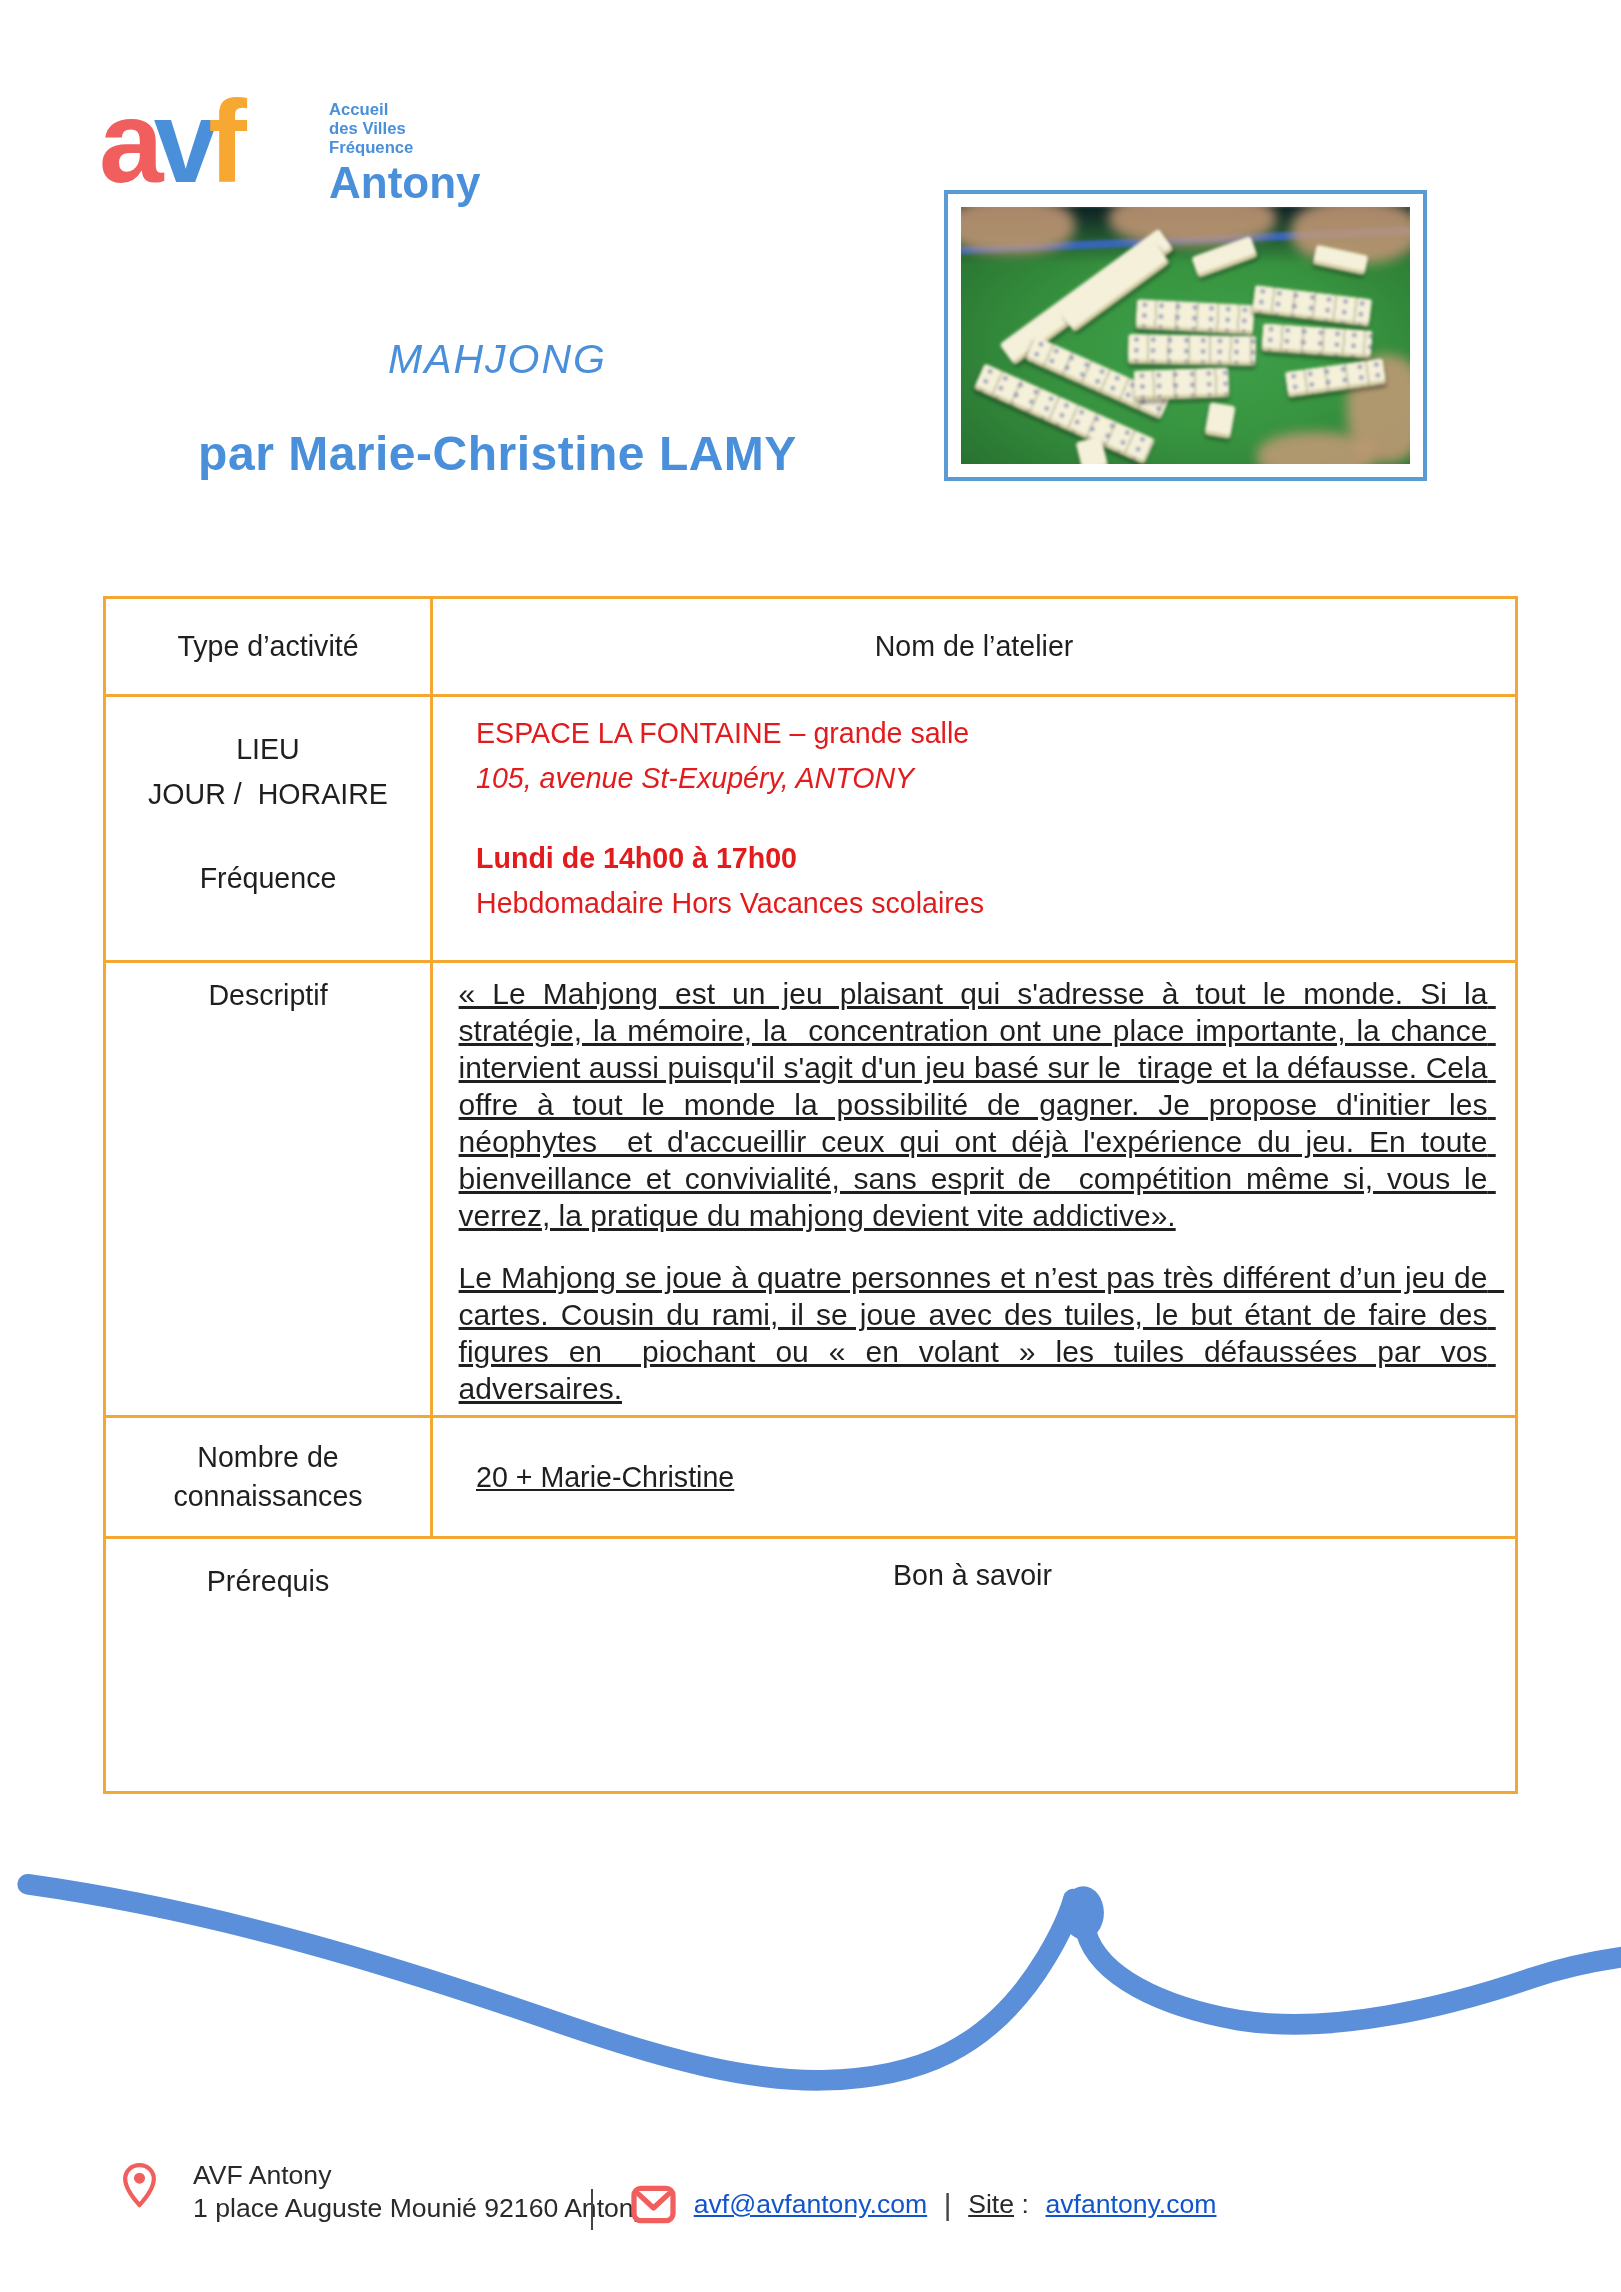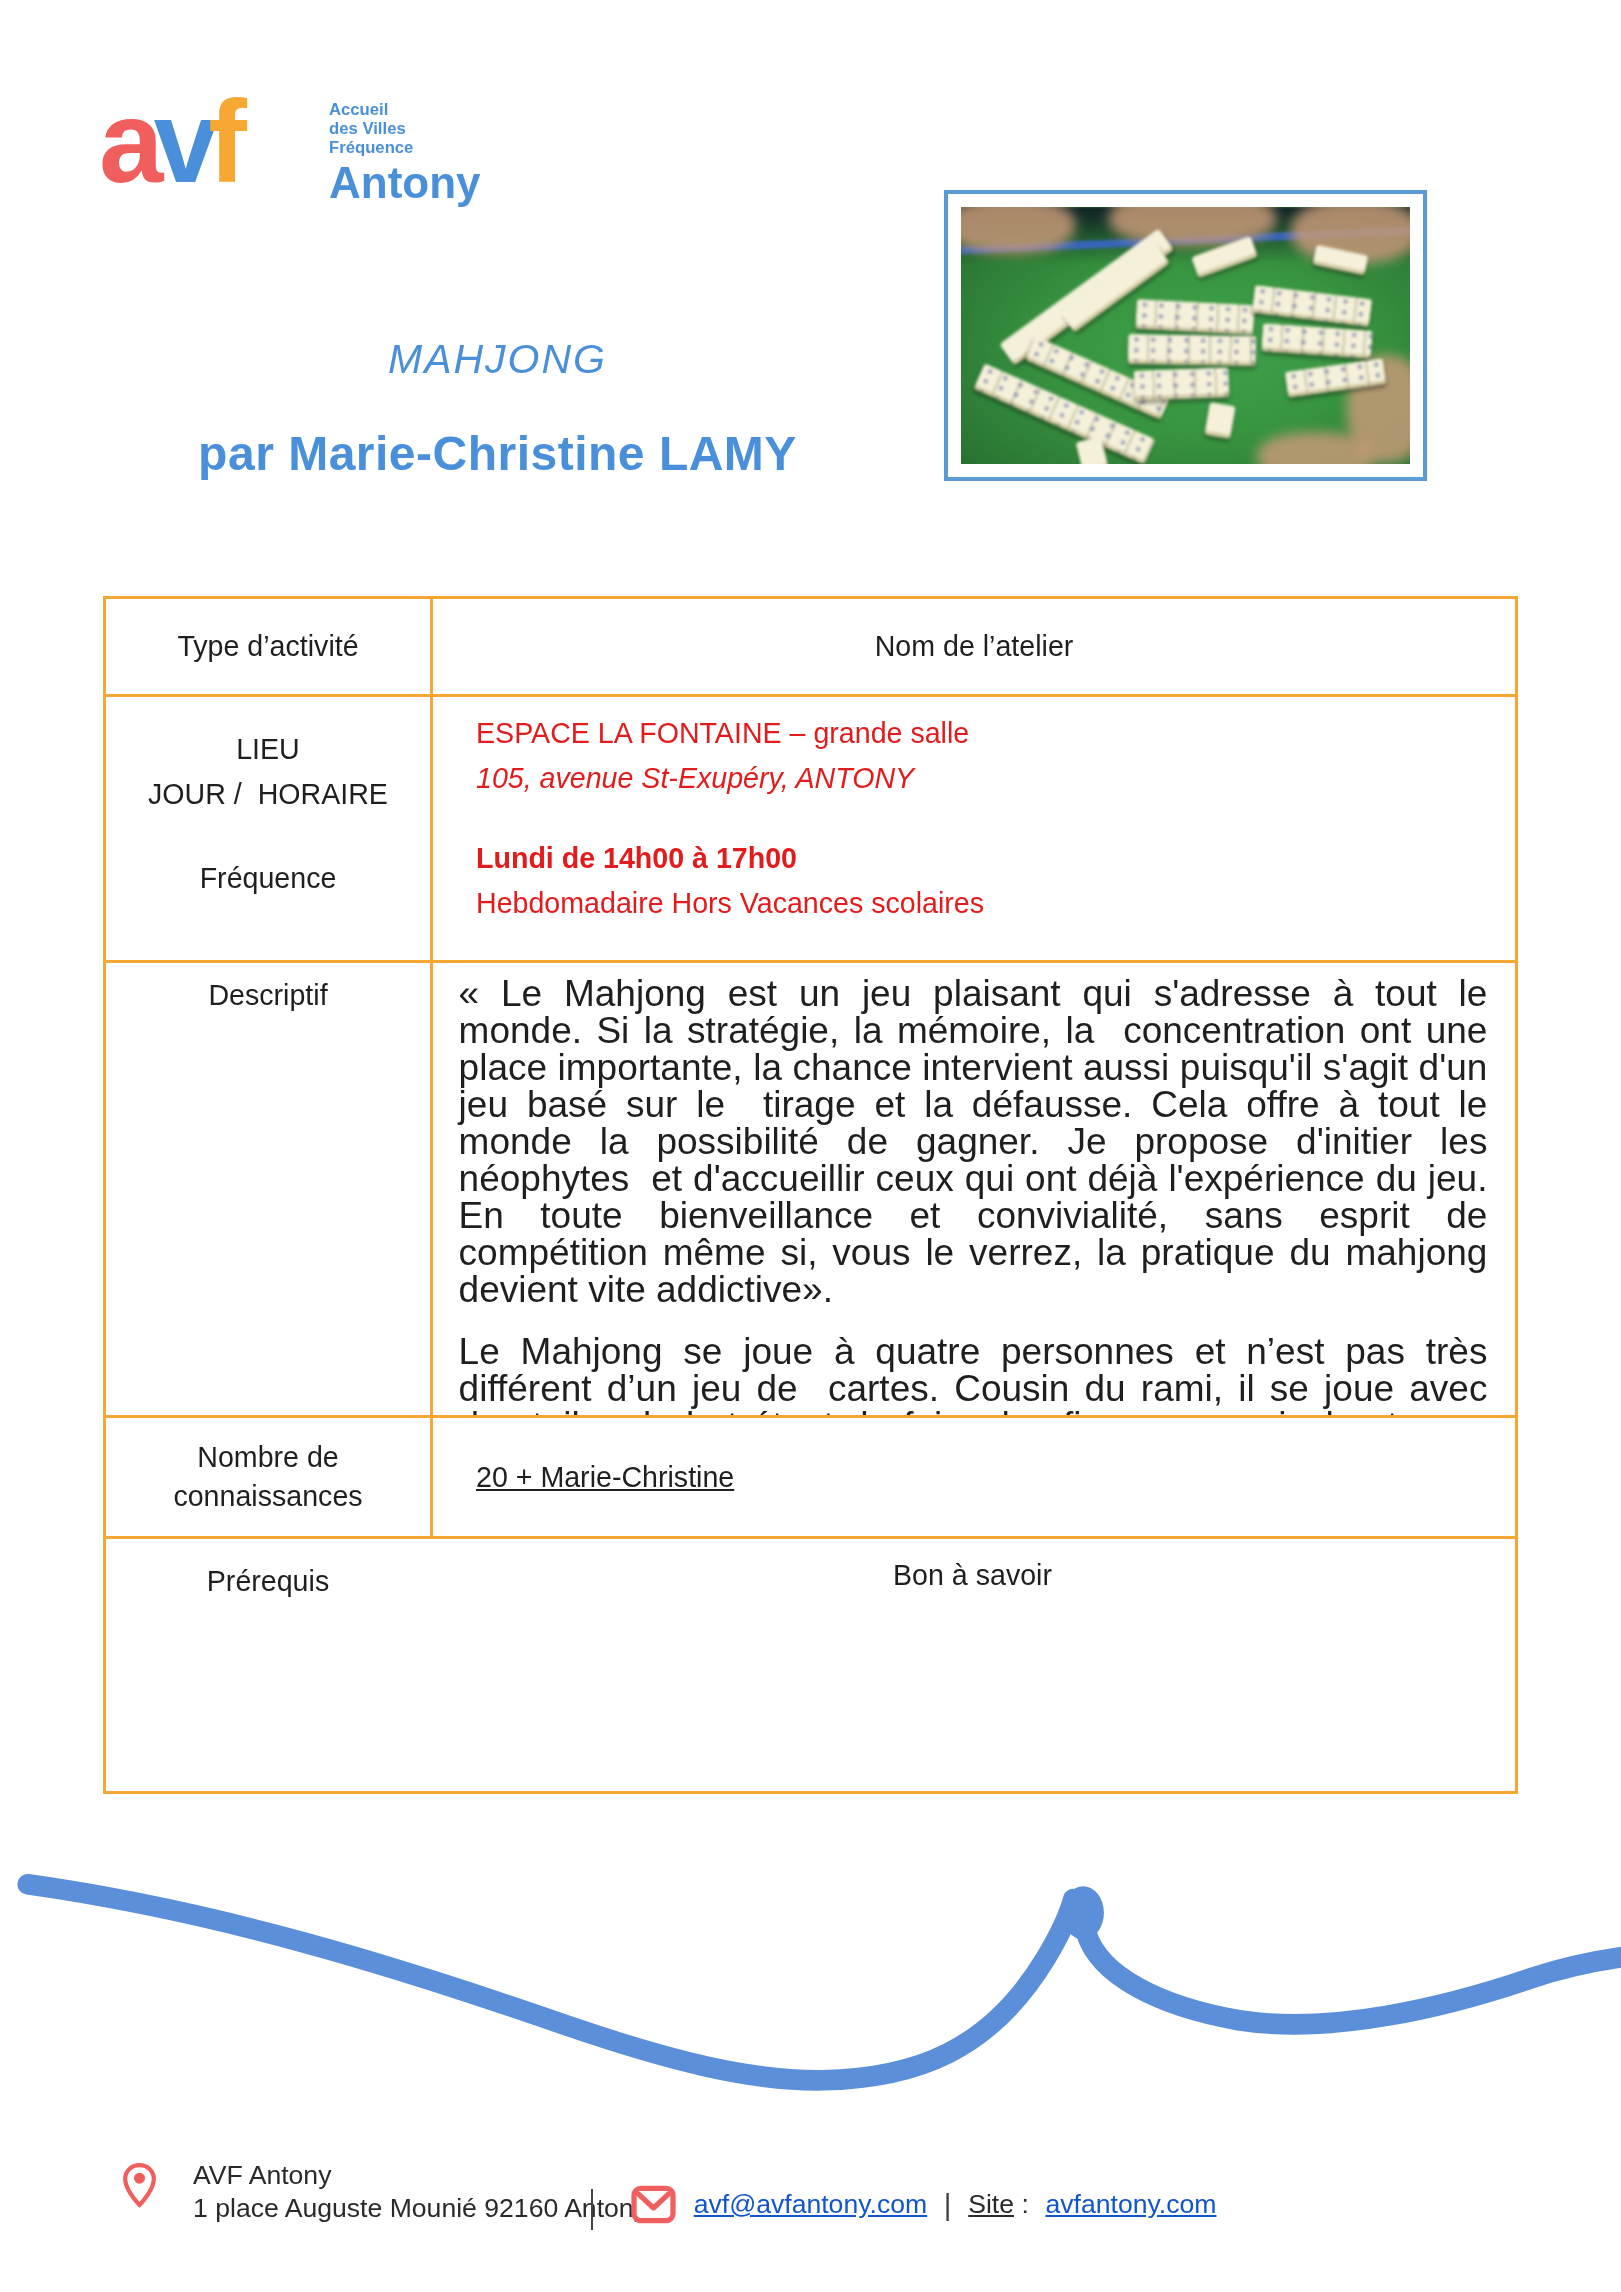--- a/index.html
+++ b/index.html
@@ -103,22 +103,23 @@
   .cell-center{display:flex;align-items:center;justify-content:center;text-align:center;}
   .label-col{display:flex;flex-direction:column;align-items:center;text-align:center;line-height:45px;}
   .red-block{padding:13.8px 29.6px 0 43px;line-height:45px;color:var(--red);}
   .red-italic{font-style:italic;}
   .red-bold{font-weight:bold;}
   .spacer36{height:35px;}
   .spacer40{height:39px;}
   .desc-label{padding-top:9.9px;}
   .desc-body{padding:11.8px 27.6px 0 25.6px;}
   .desc-body p{
-    font-size:37px;line-height:37px;text-align:justify;
+    font-size:30px;line-height:37px;text-align:justify;
     white-space:pre-wrap;
+    text-decoration:underline;
   }
   .desc-body p + p{margin-top:25.6px;}
   .part-label{justify-content:center;line-height:39px;}
   .part-value{display:flex;align-items:center;padding-left:43px;text-decoration:underline;}
   .prereq-label{padding-top:19.7px;}
   .prereq-value{padding:23.6px 118px 0 43px;line-height:39px;}
   .bon-label{padding-top:13.8px;}
   .bon-value{padding:11.8px 59px 0 43px;font-weight:bold;letter-spacing:0.2px;}
 
   

